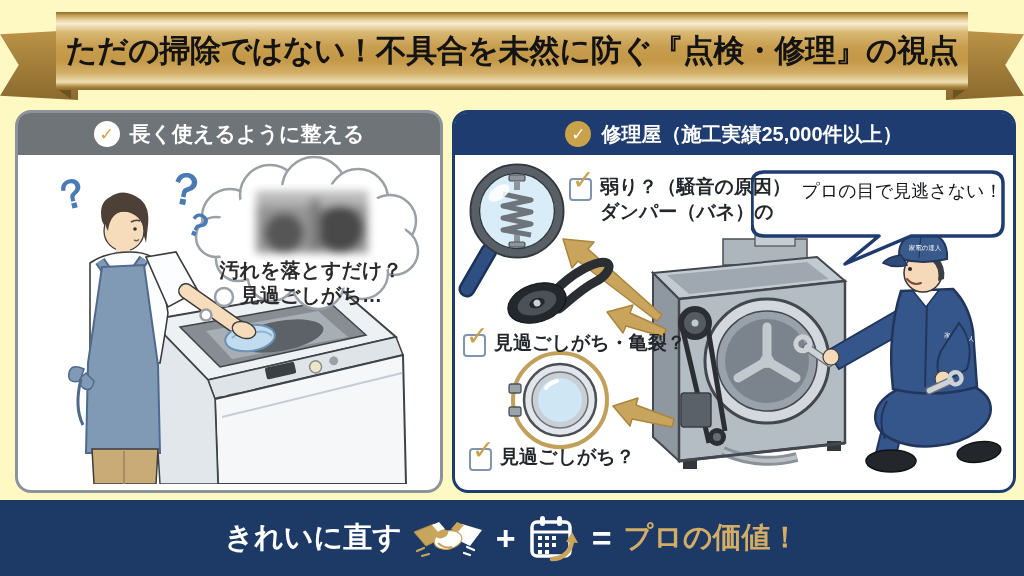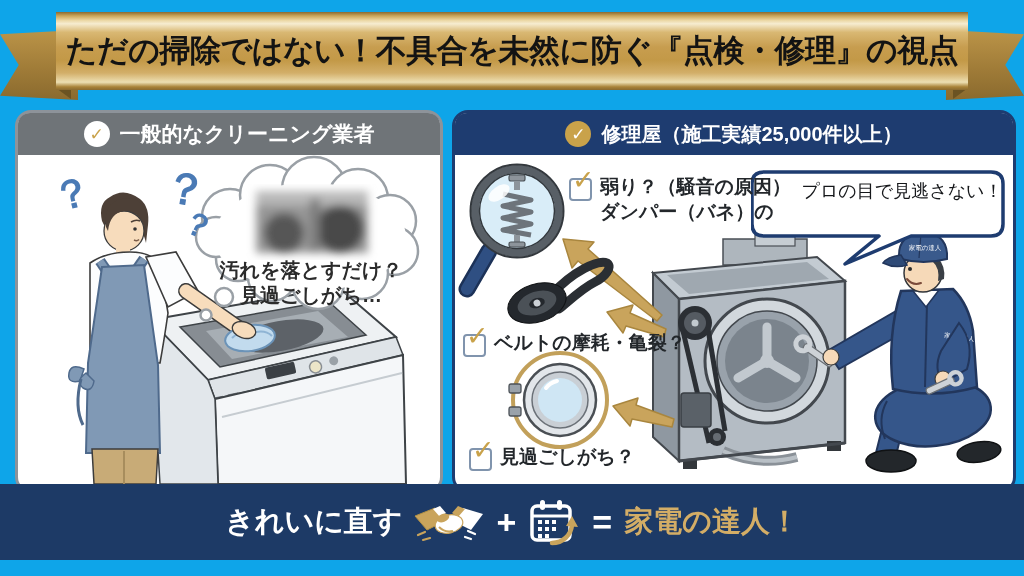--- a/index.html
+++ b/index.html
@@ -1,17 +1,17 @@
 <!DOCTYPE html>
 <html><head>
 <meta charset="utf-8">
 <style>
   html,body{margin:0;padding:0;background:#fff;}
   body{width:1024px;height:576px;overflow:hidden;font-family:"Liberation Sans","DejaVu Sans",sans-serif;}
-  .stage{position:relative;width:1024px;height:576px;background:#0ea5e9;}
+  .stage{position:relative;width:1024px;height:576px;background:#fef9c3;}
 
   
   .ribbon{position:absolute;left:0;top:0;width:1024px;height:106px;}
   .tail{position:absolute;top:30px;width:78px;height:70px;z-index:1;
         background:linear-gradient(180deg,#bb9448 0%,#a07c38 55%,#8a6a2e 100%);}
   .tail.left{left:0;clip-path:polygon(0 6%,100% 0,100% 100%,0 94%,24% 50%);}
   .tail.right{right:0;clip-path:polygon(0 0,100% 6%,76% 50%,100% 94%,0 100%);}
   .fold{position:absolute;top:88px;width:15px;height:11px;background:#6b5322;z-index:1;}
   .fold.left{left:56px;clip-path:polygon(0 0,100% 0,100% 100%);}
   .fold.right{left:953px;clip-path:polygon(0 0,100% 0,0 100%);}
@@ -40,21 +40,21 @@
   .item{position:absolute;display:flex;gap:8px;color:#23272b;font-weight:800;font-size:19px;line-height:1.3;white-space:nowrap;}
   .checkbox{position:relative;flex:0 0 auto;width:19px;height:19px;border:2.5px solid #8094ad;border-radius:4px;
             background:#fff;margin-top:3px;}
   .checkbox .mark{position:absolute;left:1px;top:-13px;font-size:27px;font-weight:900;color:#c9a24a;line-height:1;}
 
   .speech-svg{position:absolute;left:296px;top:15px;}
   .speech-text{position:absolute;left:298px;top:23px;width:298px;text-align:center;
                font-size:18px;font-weight:400;color:#15171a;line-height:1.45;white-space:nowrap;}
 
   
-  .bottom{position:absolute;left:0;top:484px;width:1024px;height:76px;background:#1d3a66;
+  .bottom{position:absolute;left:0;top:500px;width:1024px;height:76px;background:#1d3a66;
           display:flex;align-items:center;justify-content:center;gap:10px;
           color:#fff;font-weight:800;font-size:29px;white-space:nowrap;}
   .bottom .op{font-size:34px;font-weight:900;margin:0 2px;}
   .bottom .gold{color:#d3ad66;}
   .bottom svg{flex:0 0 auto;}
 </style>
 </head>
 <body>
 
 <div class="stage">
@@ -65,21 +65,21 @@
     <div class="fold left"></div>
     <div class="fold right"></div>
     <div class="band">
       <span class="band-title">ただの掃除ではない！不具合を未然に防ぐ『点検・修理』の視点</span>
     </div>
   </div>
 
   <div class="panel pleft">
     <div class="panel-header">
       <span class="check-circle">✓</span>
-      <span>一般的なクリーニング業者</span>
+      <span>長く使えるように整える</span>
     </div>
     <div class="panel-body">
       <svg class="fill" width="416" height="329" viewBox="0 0 416 329">
         <defs>
           <filter id="blurf">
               <feGaussianBlur stdDeviation="4"></feGaussianBlur>
             </filter>
         </defs>
 
         <g>
@@ -294,21 +294,21 @@
           </span>
         <span>
           <span style="display:block">弱り？（騒音の原因）</span>
           <span style="display:block">ダンパー（バネ）の</span>
         </span>
       </div>
       <div class="item" style="left:8px;top:176px;">
         <span class="checkbox">
             <span class="mark">✓</span>
           </span>
-        <span>ベルトの摩耗・亀裂？</span>
+        <span>見過ごしがち・亀裂？</span>
       </div>
       <div class="item" style="left:14px;top:290px;">
         <span class="checkbox">
             <span class="mark">✓</span>
           </span>
         <span>見過ごしがち？</span>
       </div>
     </div>
   </div>
 
@@ -338,16 +338,16 @@
         <rect x="10" y="30" width="4" height="4"></rect>
           <rect x="17" y="30" width="4" height="4"></rect>
           <rect x="24" y="30" width="4" height="4"></rect>
         <rect x="10" y="37" width="4" height="4"></rect>
           <rect x="17" y="37" width="4" height="4"></rect>
       </g>
       <path d="M24,46 C35,46 43,38 44,28" fill="none" stroke="#c9a45c" stroke-width="4.5" stroke-linecap="round"></path>
       <polygon points="44,19 50,30 38,29" fill="#c9a45c"></polygon>
     </svg>
     <span class="op">=</span>
-    <span class="gold">家電の達人！</span>
+    <span class="gold">プロの価値！</span>
   </div>
 
 </div>
 
 </body></html>

